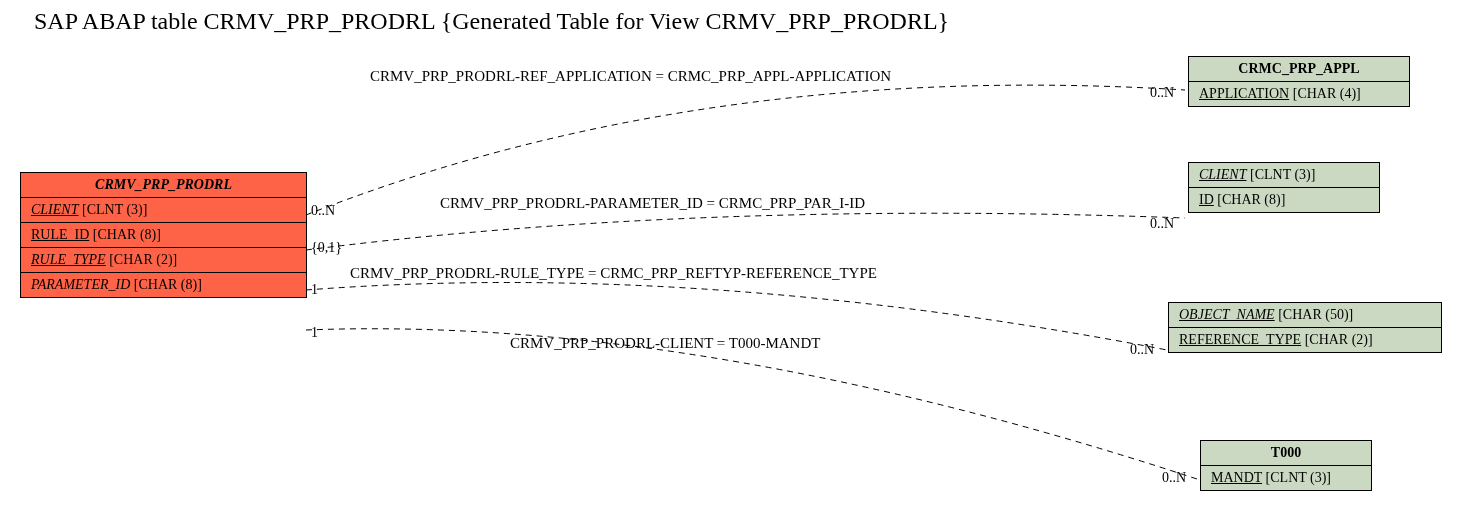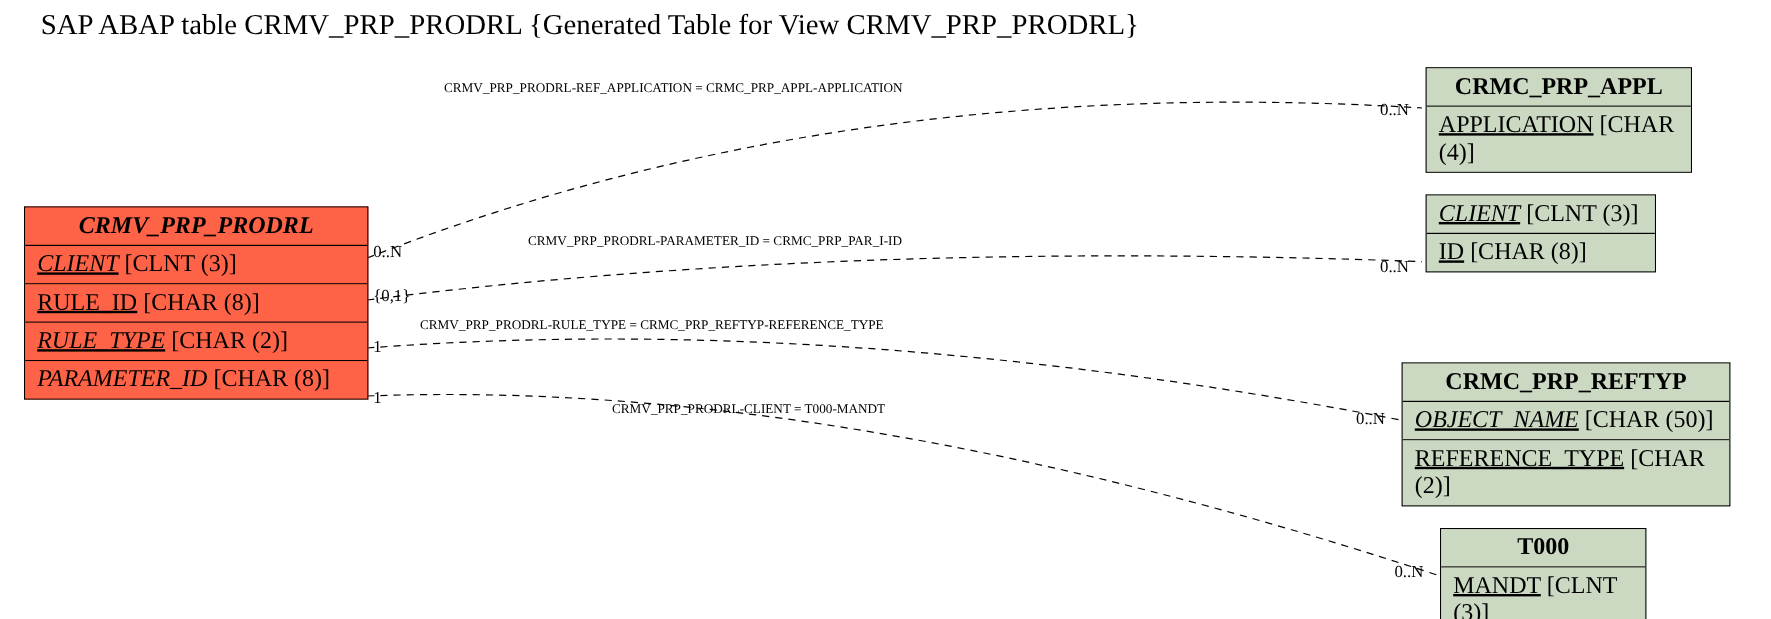--- a/index.html
+++ b/index.html
@@ -15,21 +15,21 @@
   .title {
     position: absolute;
     left: 10px;
     top: 8px;
     font-size: 24px;
     margin-left: 24px;
   }
   .entity {
     position: absolute;
     border: 1px solid #000;
-    font-size: 20px;
+    font-size: 14px;
   }
   .entity .header {
     font-weight: bold;
     text-align: center;
     padding: 4px 10px;
     border-bottom: 1px solid #000;
   }
   .entity .field {
     padding: 4px 10px;
     border-bottom: 1px solid #000;
@@ -46,21 +46,21 @@
   .main { background: #ff6347; }
   .main .header { background: #ff6347; font-style: italic; }
   .main .field { background: #ff6347; }
 
   .rel { background: #cbd9c2; }
   .rel .header { background: #cbd9c2; }
   .rel .field { background: #cbd9c2; }
 
   .label {
     position: absolute;
-    font-size: 11px;
+    font-size: 15px;
     text-align: left;
     white-space: nowrap;
   }
   .card {
     position: absolute;
     font-size: 14px;
   }
   svg {
     position: absolute;
     top: 0;
@@ -114,21 +114,20 @@
 <div class="entity rel" style="left:1188px; top:162px; width:190px;">
   <div class="field">
     <span class="fname italic-underline">CLIENT</span> <span class="ftype">[CLNT (3)]</span>
   </div>
   <div class="field">
     <span class="fname underline">ID</span> <span class="ftype">[CHAR (8)]</span>
   </div>
 </div>
 
 <div class="entity rel" style="left:1168px; top:302px; width:272px;">
-  <div class="header">CRMC_PRP_REFTYP</div>
   <div class="field">
     <span class="fname italic-underline">OBJECT_NAME</span> <span class="ftype">[CHAR (50)]</span>
   </div>
   <div class="field">
     <span class="fname underline">REFERENCE_TYPE</span> <span class="ftype">[CHAR (2)]</span>
   </div>
 </div>
 
 <div class="entity rel" style="left:1200px; top:440px; width:170px;">
   <div class="header">T000</div>

